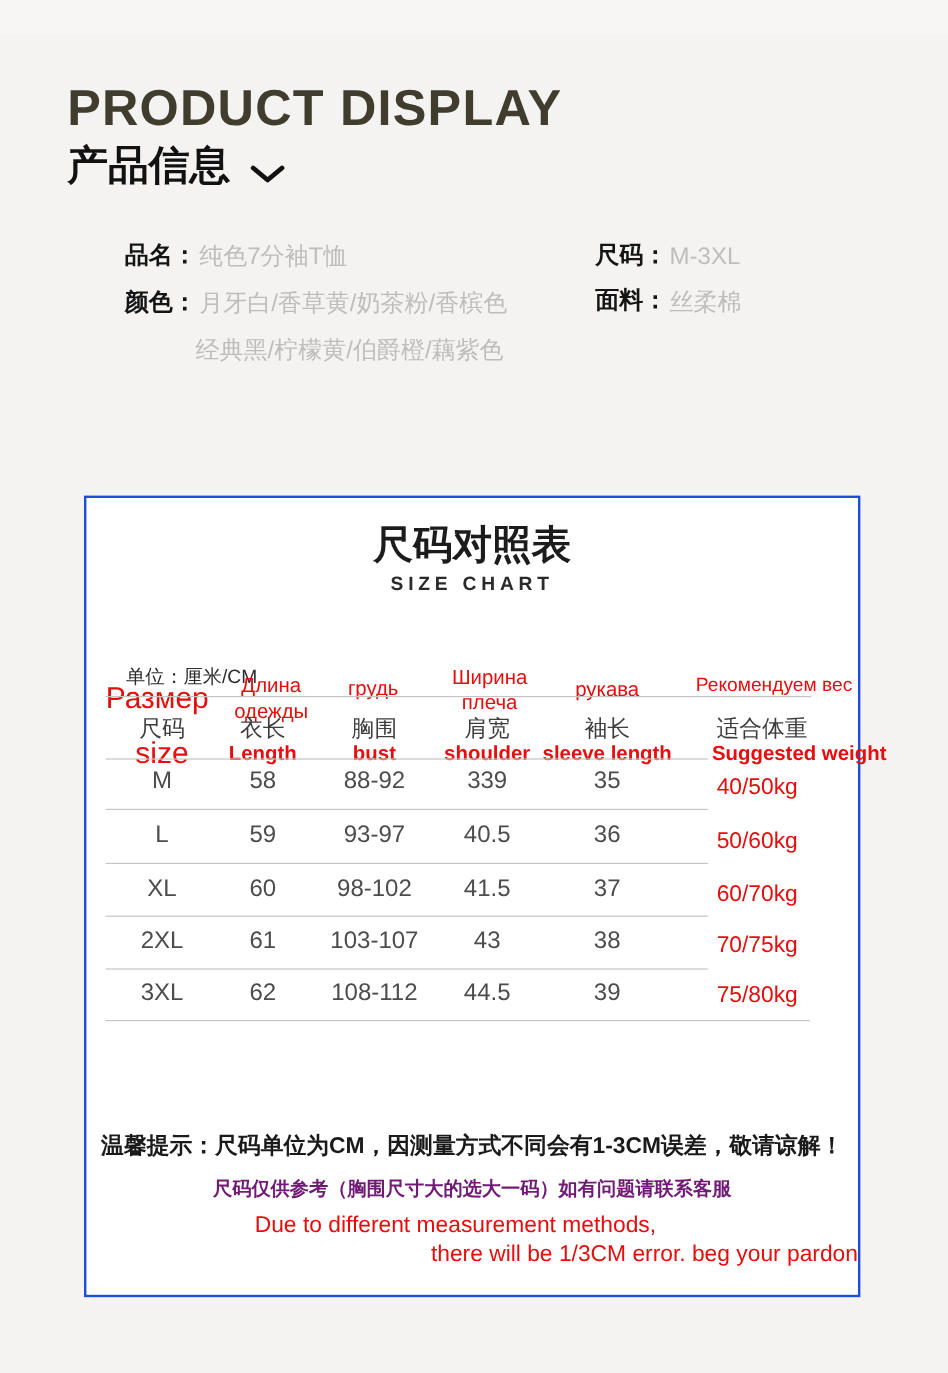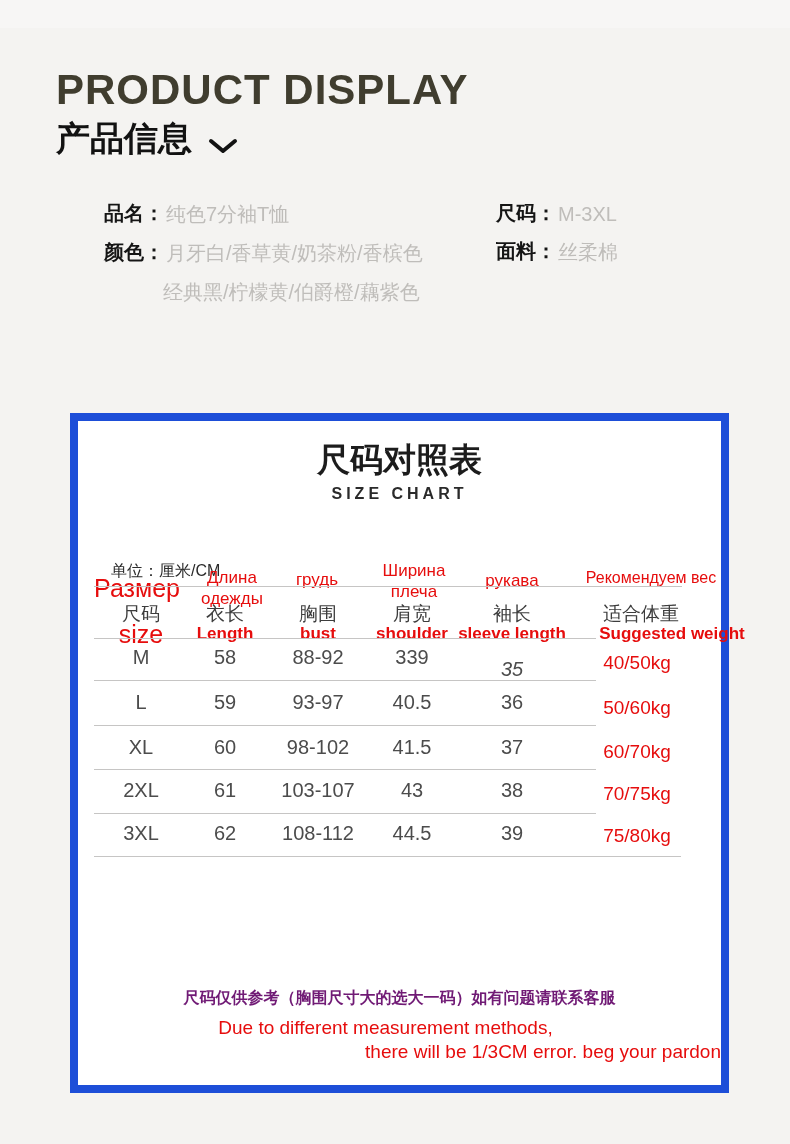--- a/index.html
+++ b/index.html
@@ -12,21 +12,21 @@
   .top-strip{position:absolute;left:0;top:0;width:790px;height:28px;background:#f7f6f5;}
   .title-en{left:56px;top:66px;font-size:42px;font-weight:800;letter-spacing:1px;color:#403d2f;}
   .title-cn{left:56px;top:114px;font-size:34px;font-weight:700;color:#121212;display:flex;align-items:center;}
   .chevron{display:inline-block;margin-left:16px;margin-top:10px;}
 
   
   .lbl{font-size:20px;font-weight:700;color:#151515;}
   .val{font-size:20px;color:#bfbdba;}
 
   
-  .chart-box{position:absolute;left:70px;top:413px;width:643px;height:664px;background:#ffffff;border:8px solid #1d4ed8;}
+  .chart-box{position:absolute;left:70px;top:413px;width:643px;height:664px;background:#ffffff;border:2px solid #1d4ed8;}
   .box-title{left:0;right:0;top:20px;text-align:center;font-size:33px;font-weight:700;color:#1c1c1c;white-space:nowrap;}
   .box-subtitle{left:0;right:0;top:64px;text-align:center;font-size:16px;font-weight:700;letter-spacing:4px;color:#2a2a2a;white-space:nowrap;}
   .grid{position:absolute;left:16px;top:0;width:614px;height:100%;}
 
   .red{color:#e60d0d;}
   .ru{font-size:17px;}
   .unit{left:17px;top:141px;font-size:16px;color:#2b2b2b;}
 
   .hline{position:absolute;height:1px;background:#c6c5c4;}
 
@@ -112,21 +112,21 @@
       <div class="abs ctr red en-head cx-sleeve">sleeve length</div>
       <div class="abs ctr red en-head cx-weight-en">Suggested weight</div>
 
       <div class="hline" style="left:0;top:217px;width:502px;"></div>
 
       <div>
         <span class="abs ctr cell cx-size" style="top:225px;">M</span>
         <span class="abs ctr cell cx-length" style="top:225px;">58</span>
         <span class="abs ctr cell cx-bust" style="top:225px;">88-92</span>
         <span class="abs ctr cell cx-shoulder" style="top:225px;">339</span>
-        <span class="abs ctr cell cx-sleeve" style="top:237px;font-style:italic;">35</span>
+        <span class="abs ctr cell cx-sleeve" style="top:225px;">35</span>
         <span class="abs ctr red wcell cx-weight" style="top:231px;">40/50kg</span>
       </div>
       <div class="hline" style="left:0;top:259px;width:502px;"></div>
 
       <div>
         <span class="abs ctr cell cx-size" style="top:270px;">L</span>
         <span class="abs ctr cell cx-length" style="top:270px;">59</span>
         <span class="abs ctr cell cx-bust" style="top:270px;">93-97</span>
         <span class="abs ctr cell cx-shoulder" style="top:270px;">40.5</span>
         <span class="abs ctr cell cx-sleeve" style="top:270px;">36</span>
@@ -159,19 +159,20 @@
         <span class="abs ctr cell cx-length" style="top:401px;">62</span>
         <span class="abs ctr cell cx-bust" style="top:401px;">108-112</span>
         <span class="abs ctr cell cx-shoulder" style="top:401px;text-align:center;">44.5</span>
         <span class="abs ctr cell cx-sleeve" style="top:401px;">39</span>
         <span class="abs ctr red wcell cx-weight" style="top:404px;">75/80kg</span>
       </div>
       <div class="hline" style="left:0;top:435px;width:587px;"></div>
 
     </div>
 
+    <div class="abs note1">温馨提示：尺码单位为CM，因测量方式不同会有1-3CM误差，敬请谅解！</div>
     <div class="abs note2">尺码仅供参考（胸围尺寸大的选大一码）如有问题请联系客服</div>
     <div class="abs note3 red">Due to different measurement methods,</div>
     <div class="abs note4 red">there will be 1/3CM error. beg your pardon</div>
 
   </div>
 
 </div>
 
 </body></html>

